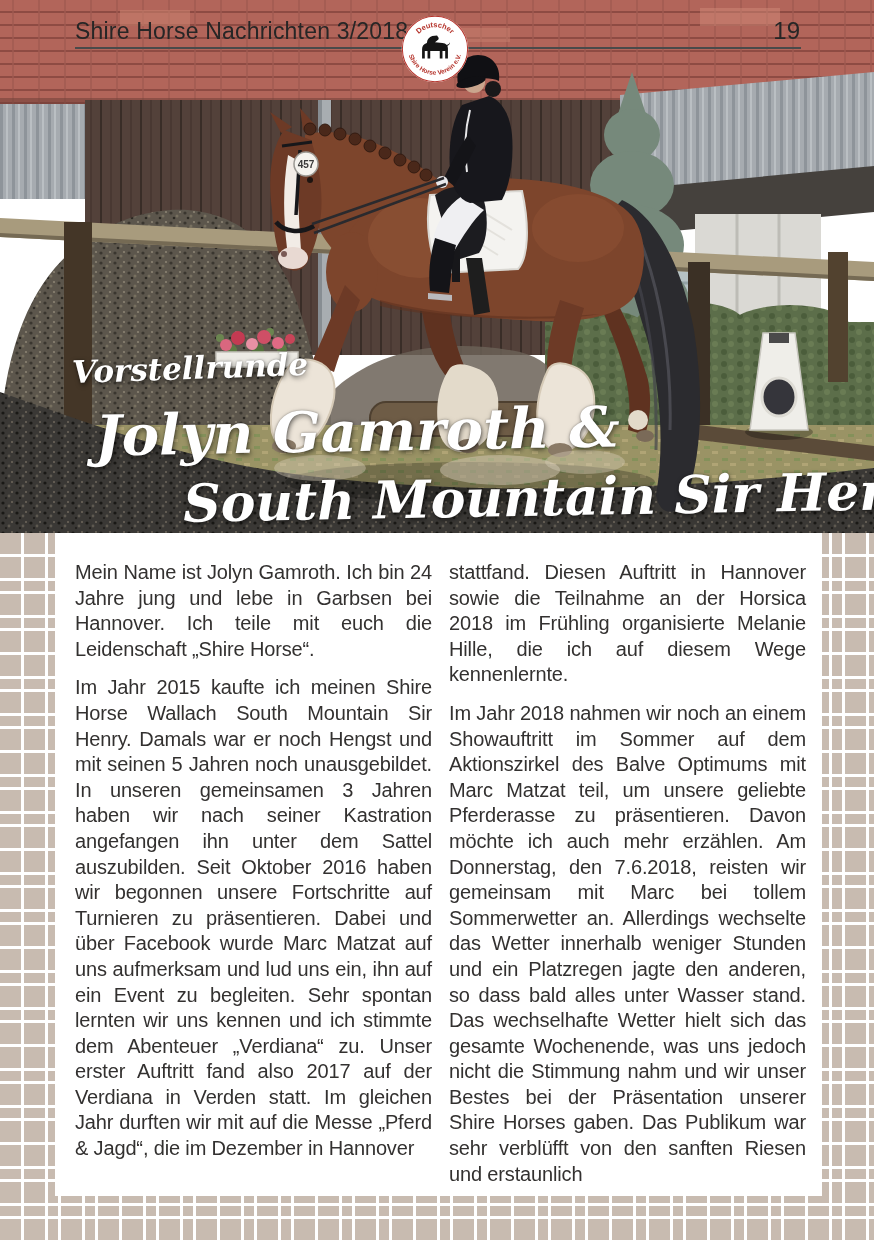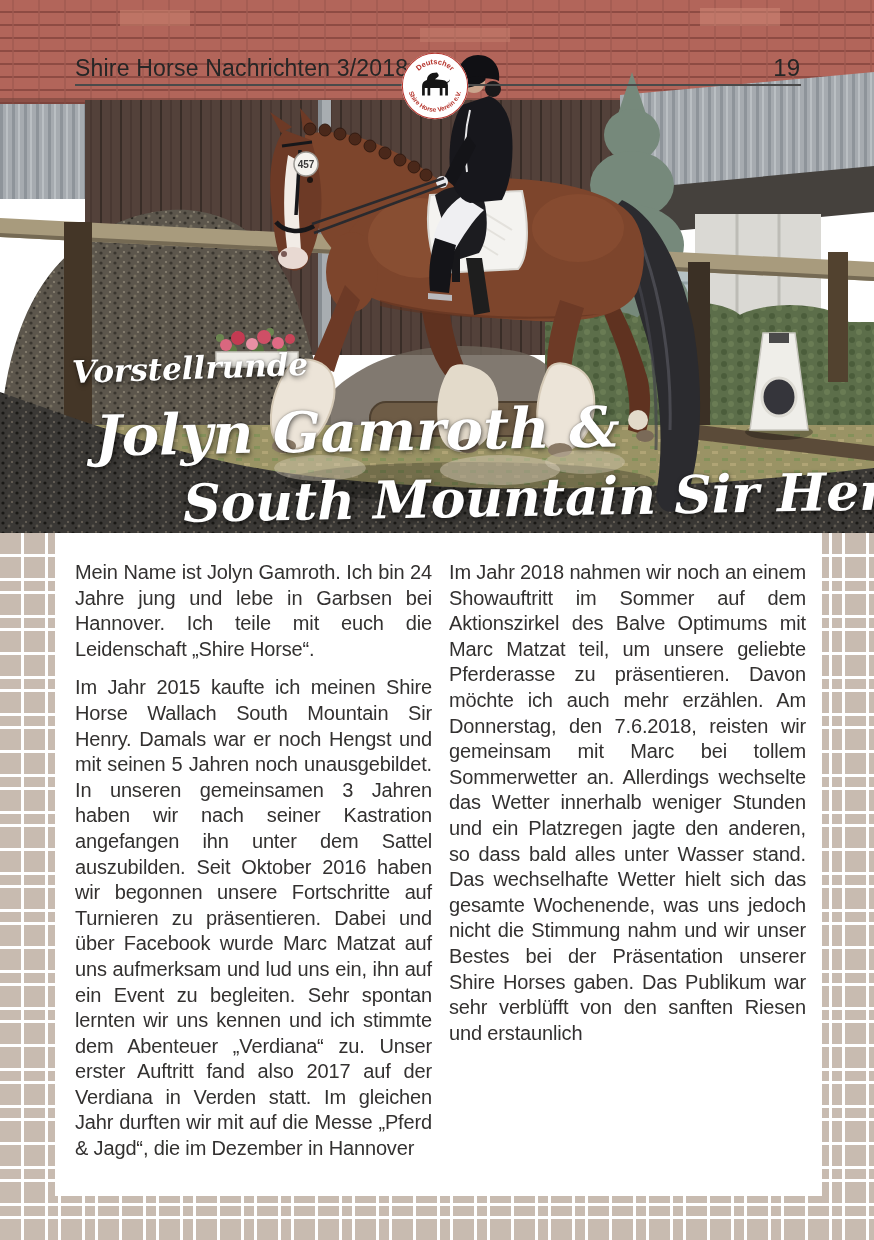--- a/index.html
+++ b/index.html
@@ -4,21 +4,21 @@
 <style>
   html,body{margin:0;padding:0;background:#888;}
   .page{
     position:relative;width:874px;height:1240px;margin:0 auto;
     background:#fff;overflow:hidden;
     font-family:"Liberation Sans",sans-serif;
   }
   
   .hero{position:absolute;left:0;top:0;width:874px;height:533px;overflow:hidden;}
   .hero svg.scene{position:absolute;left:0;top:0;display:block;}
-  .hero-header{position:absolute;left:0;top:0;width:100%;height:111px;margin-top:37px;}
+  .hero-header{position:absolute;left:0;top:0;width:100%;height:111px;}
   .hero-title{
     position:absolute;left:75px;top:18px;font-size:23px;letter-spacing:.2px;
     color:#262626;font-family:"Liberation Sans",sans-serif;
   }
   .hero-rule{position:absolute;left:75px;top:47px;width:726px;height:0;border-top:2px solid #4a4a4a;}
   .hero-pageno{position:absolute;right:74px;top:17px;font-size:24px;font-weight:normal;color:#262626;}
   .logo{position:absolute;left:401px;top:15px;width:68px;height:68px;}
   .titles{position:absolute;left:0;top:0;width:100%;height:100%;color:#fff;
     font-family:"DejaVu Serif","Liberation Serif",serif;font-style:italic;font-weight:bold;
     text-shadow:1px 2px 5px rgba(0,0,0,.55), 0 0 2px rgba(0,0,0,.35);}
@@ -301,18 +301,19 @@
 
   <section class="body-section">
     <div class="plaid"></div>
     <div class="content-box">
       <div class="columns">
         <div class="col">
           <p>Mein Name ist Jolyn Gamroth. Ich bin 24 Jahre jung und lebe in Garbsen bei Hannover. Ich teile mit euch die Leidenschaft „Shire Horse“.</p>
           <p>Im Jahr 2015 kaufte ich meinen Shire Horse Wallach South Mountain Sir Henry. Damals war er noch Hengst und mit seinen 5 Jahren noch unausgebildet. In unseren gemeinsamen 3 Jahren haben wir nach seiner Kastration angefangen ihn unter dem Sattel auszubilden. Seit Oktober 2016 haben wir begonnen unsere Fortschritte auf Turnieren zu präsentieren. Dabei und über Facebook wurde Marc Matzat auf uns aufmerksam und lud uns ein, ihn auf ein Event zu begleiten. Sehr spontan lernten wir uns kennen und ich stimmte dem Abenteuer „Verdiana“ zu. Unser erster Auftritt fand also 2017 auf der Verdiana in Verden statt. Im gleichen Jahr durften wir mit auf die Messe „Pferd &amp; Jagd“, die im Dezember in Hannover</p>
         </div>
         <div class="col">
+          <p>stattfand. Diesen Auftritt in Hannover sowie die Teilnahme an der Horsica 2018 im Frühling organisierte Melanie Hille, die ich auf diesem Wege kennenlernte.</p>
           <p>Im Jahr 2018 nahmen wir noch an einem Showauftritt im Sommer auf dem Aktionszirkel des Balve Optimums mit Marc Matzat teil, um unsere geliebte Pferderasse zu präsentieren. Davon möchte ich auch mehr erzählen. Am Donnerstag, den 7.6.2018, reisten wir gemeinsam mit Marc bei tollem Sommerwetter an. Allerdings wechselte das Wetter innerhalb weniger Stunden und ein Platzregen jagte den anderen, so dass bald alles unter Wasser stand. Das wechselhafte Wetter hielt sich das gesamte Wochenende, was uns jedoch nicht die Stimmung nahm und wir unser Bestes bei der Präsentation unserer Shire Horses gaben. Das Publikum war sehr verblüfft von den sanften Riesen und erstaunlich</p>
         </div>
       </div>
     </div>
   </section>
 </div>
 
 </body></html>

